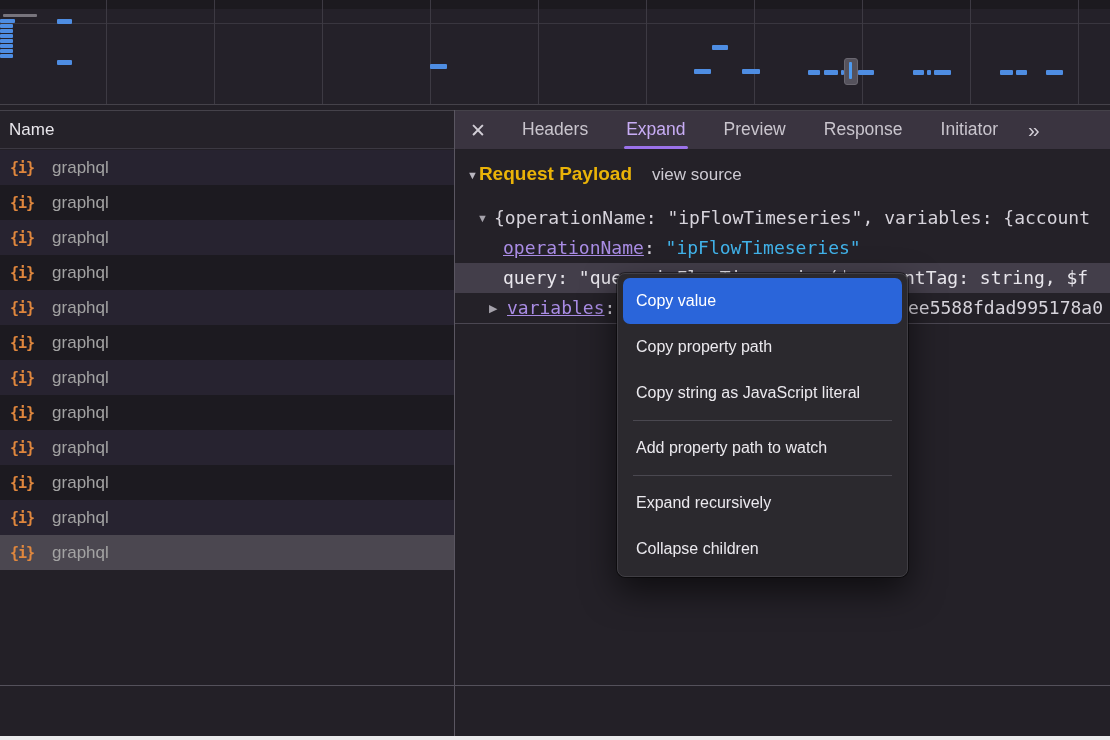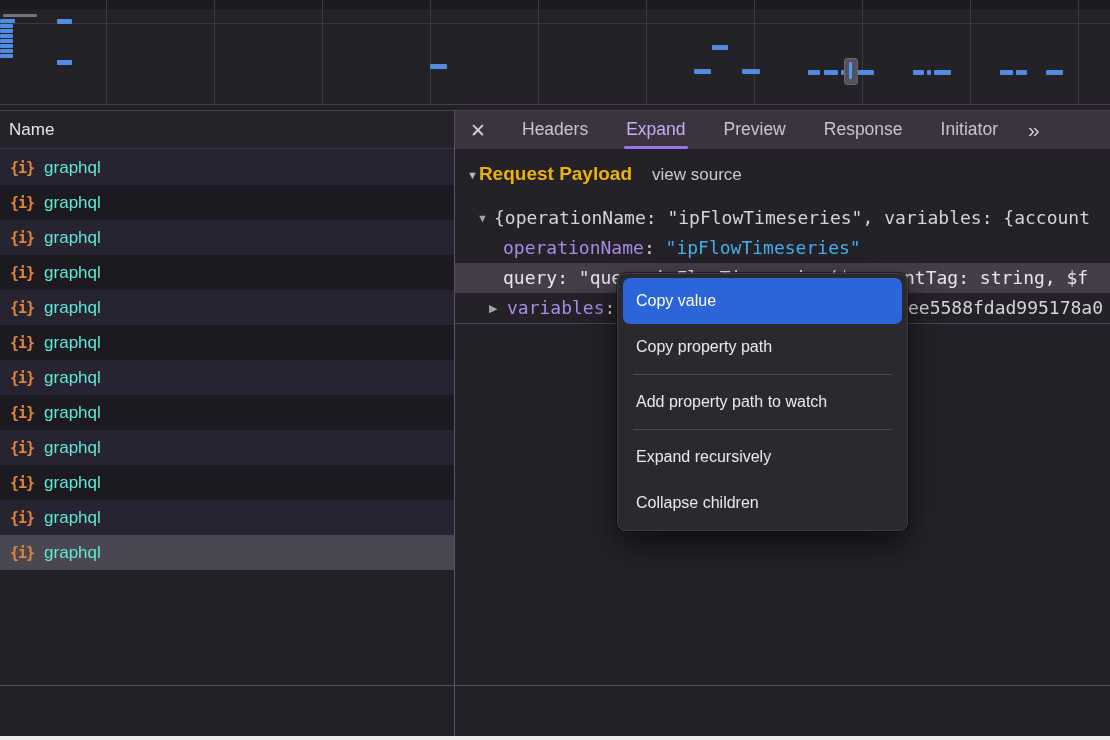--- a/index.html
+++ b/index.html
@@ -23,21 +23,21 @@
 
   
   #name-header{left:0;top:110px;width:454px;height:39px;background:#252229;border-top:1px solid #45424a;border-bottom:1px solid #3c3942;box-sizing:border-box;}
   #name-header span{display:block;line-height:37px;padding-left:9px;font-size:17px;color:#e8e6eb;}
   #request-list{left:0;top:150px;width:454px;}
   .req-row{height:35px;display:flex;align-items:center;}
   .req-row.shade-a{background:#272330;}
   .req-row.shade-b{background:#1c1a20;}
   .req-row.selected{background:#4b4750;}
   .req-icon{font-family:"DejaVu Sans Mono",monospace;font-weight:bold;font-size:15px;color:#e0873d;margin-left:10px;letter-spacing:-1px;}
-  .req-label{font-size:17px;color:#5eead4;margin-left:10px;}
+  .req-label{font-size:17px;color:#a3a3a3;margin-left:18px;}
 
   
   #panel-divider{left:454px;top:110px;width:1px;height:626px;background:#5a5661;}
 
   
   #tabbar{left:455px;top:110px;width:655px;height:39px;background:#3a3440;border-top:1px solid #45424a;box-sizing:border-box;display:flex;align-items:center;}
   #close-btn{width:46px;text-align:center;font-size:19px;color:#d2ced6;cursor:default;}
   .tab{position:relative;height:39px;line-height:37px;font-size:17.5px;color:#c9c5cd;margin-left:38px;white-space:nowrap;}
   .tab:first-of-type{margin-left:21px;}
   .tab.active{color:#c8adf5;}
@@ -47,21 +47,21 @@
   
   #right-content{left:455px;top:150px;width:655px;height:535px;background:#242128;}
   #payload-header{position:absolute;left:12px;top:13px;display:flex;align-items:baseline;}
   #payload-header .tri{font-size:11px;color:#b9b6bf;margin-right:1px;position:relative;top:-1px;}
   #payload-title{font-size:19px;font-weight:bold;color:#eab308;}
   #view-source{margin-left:20px;font-size:17px;color:#cdcad2;}
   .tree-line{position:absolute;height:30px;line-height:30px;font-family:"DejaVu Sans Mono",monospace;font-size:18px;color:#d6d3db;white-space:nowrap;overflow:hidden;width:700px;}
   .tree-tri{position:absolute;font-size:11px;color:#a5a2ab;font-family:"Liberation Sans",sans-serif;}
   #row-highlight{position:absolute;left:0;top:113px;width:655px;height:30px;background:#433e4a;}
   #tree-bottom-border{position:absolute;left:0;top:173px;width:655px;height:1px;background:#4b4752;}
-  .k{color:#a98ce4;}
+  .k{color:#a98ce4;text-decoration:underline;}
   .s{color:#41b2e9;}
   .sel-text{color:#e8e6ec;}
 
   
   #context-menu{left:617px;top:273px;width:291px;background:#2b292e;border:1px solid #403e44;border-radius:8px;
     box-shadow:0 0 0 1px rgba(0,0,0,.45), 0 14px 34px rgba(0,0,0,.6);padding:4px 5px;box-sizing:border-box;z-index:10;}
   .menu-item{height:30px;line-height:30px;padding:8px 13px;font-size:16px;color:#ebe9ee;border-radius:7px;white-space:nowrap;}
   .menu-item.hl{background:#2a65da;color:#ffffff;}
   .menu-sep{height:1px;background:#4a4850;margin:4px 10px;}
 
@@ -212,20 +212,21 @@
   <div class="tree-line" style="left:52px;top:143px;">
     <span class="k">variables</span><span>: {accountTag: "97f2c4d8a1b3ee5588fdad995178a0</span>
   </div>
 
   <div id="tree-bottom-border"></div>
 </div>
 
 <div id="context-menu" class="abs">
     <div class="menu-item hl">Copy value</div>
     <div class="menu-item">Copy property path</div>
+    <div class="menu-item">Copy string as JavaScript literal</div>
     <div class="menu-sep"></div>
     <div class="menu-item">Add property path to watch</div>
     <div class="menu-sep"></div>
     <div class="menu-item">Expand recursively</div>
     <div class="menu-item">Collapse children</div>
   </div>
 
 <div id="footer-divider" class="abs"></div>
 <div id="bottom-strip" class="abs"></div>
 

